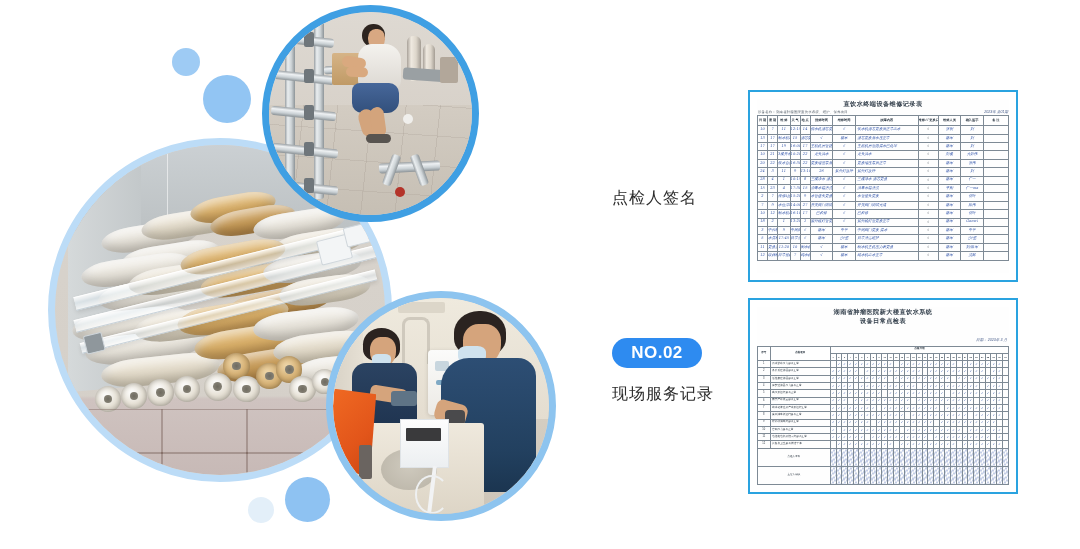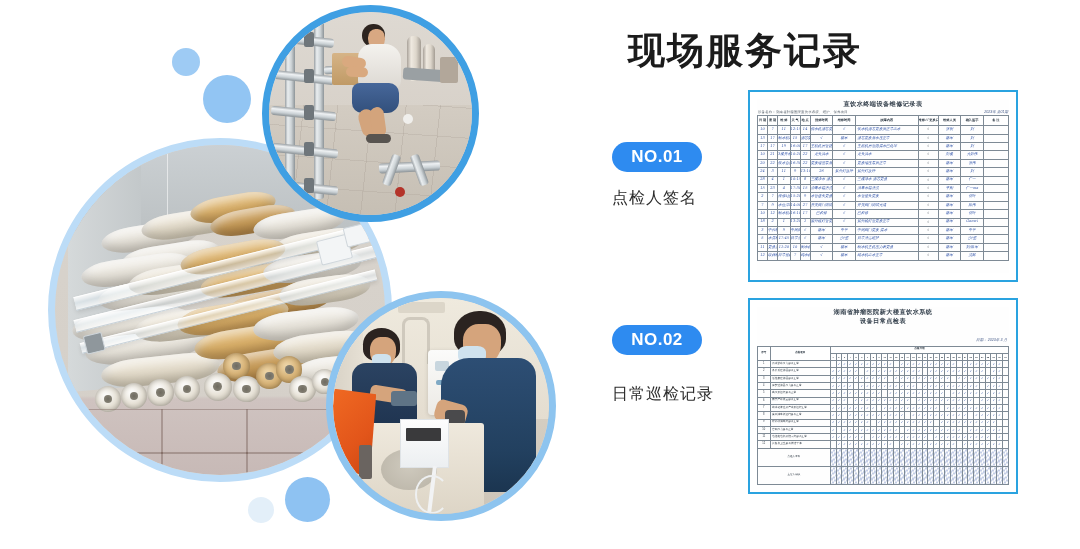--- a/index.html
+++ b/index.html
@@ -235,21 +235,21 @@
     justify-content: center;
     width: 90px; height: 30px;
     border-radius: 15px;
     background: #2e8bf0;
     color: #ffffff;
     font-size: 17px;
     font-weight: bold;
     letter-spacing: 0.5px;
   }
   .badge-1 { left: 612px; top: 142px; }
-  .badge-2 { left: 612px; top: 325px; }
+  .badge-2 { left: 612px; top: 338px; }
 
   .caption {
     position: absolute;
     font-size: 16px;
     color: #2c2c2c;
     letter-spacing: 1px;
     white-space: nowrap;
   }
   .caption-1 { left: 612px; top: 188px; }
   .caption-2 { left: 612px; top: 384px; }
@@ -527,27 +527,25 @@
 
         <div class="orange-bag" style="left:-2%;top:42%;width:22%;height:42%;clip-path:polygon(12% 0%, 100% 6%, 86% 100%, 0% 78%);"></div>
         <div style="position:absolute;left:12%;top:68%;width:6%;height:16%;background:#6a6460;border-radius:2px;"></div>
 
         <div style="position:absolute;left:45%;top:78%;width:4px;height:22%;background:#f2f3f4;transform:rotate(7deg);"></div>
         <div class="cord" style="left:38%;top:82%;width:14%;height:16%;border-color:#eef0f1;border-right-color:transparent;"></div>
       </div>
     </div>
   </div>
 
-  <div class="title">现场服务记录</div>
-
-  <div class="badge badge-1">NO.01</div>
+
   <div class="caption caption-1">点检人签名</div>
 
   <div class="badge badge-2">NO.02</div>
-  <div class="caption caption-2">日常巡检记录</div>
+  <div class="caption caption-2">现场服务记录</div>
 
   <div class="docframe doc-1">
     <div class="docpage">
       <div class="doc-title">直饮水终端设备维修记录表</div>
       <div style="display:flex;justify-content:space-between;align-items:flex-end;margin:2px 1px 1px 1px;">
         <div class="doc-sub">设备名称：湖南省肿瘤医院直饮水系统、维护、保养项目</div>
         <div class="doc-meta">2023年 第01期</div>
       </div>
       <table class="doc">
         <colgroup>

